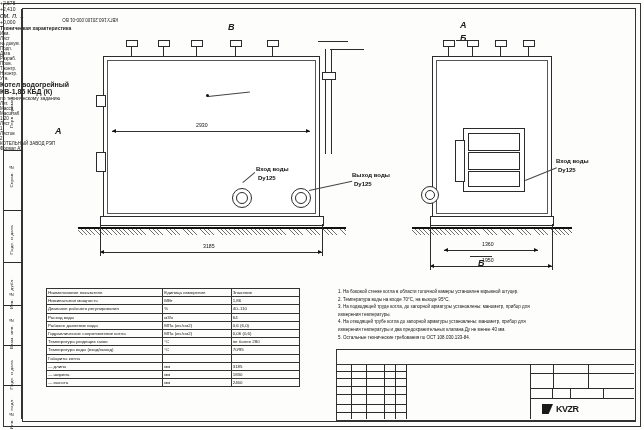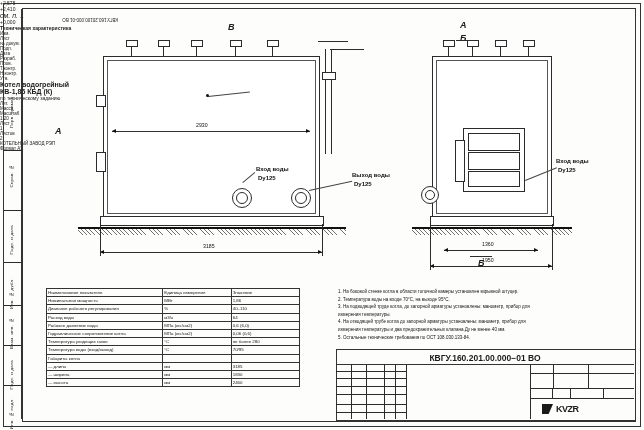--- a/index.html
+++ b/index.html
@@ -241,21 +241,20 @@
     <div>3. На подводящей труде котла, до запорной арматуры установлены: манометр, прибор для</div>
     <div>    измерения температуры.</div>
     <div>4. На отводящей трубе котла до запорной арматуры установлены: манометр, прибор для</div>
     <div>    измерения температуры и два предохранительных клапана Ду не менее 40 мм.</div>
     <div>5. Остальные технические требования по ОСТ 108.030.133-84.</div>
   </div>
 
   <div class="abs" style="left:336px;top:349px;width:298px;height:70px;border:1px solid #333;"></div>
 
   <div class="abs" style="left:336px;top:349px;width:298px;height:15px;border-bottom:1px solid #333;"></div>
-  <div class="title-main" style="left:336px;top:353px;width:298px;">КВГУ.160.201.00.000−01 ВО</div>
 
   <div class="ln v" style="left:406px;top:364px;height:55px;"></div>
   <div class="ln v" style="left:530px;top:364px;height:55px;"></div>
   <div class="ln h" style="left:336px;top:371px;width:70px;"></div>
   <div class="ln h" style="left:336px;top:378px;width:70px;"></div>
   <div class="ln h" style="left:336px;top:386px;width:70px;"></div>
   <div class="ln h" style="left:336px;top:394px;width:70px;"></div>
   <div class="ln h" style="left:336px;top:404px;width:70px;"></div>
   <div class="ln h" style="left:336px;top:412px;width:70px;"></div>
   <div class="ln v" style="left:351px;top:364px;height:55px;"></div>

